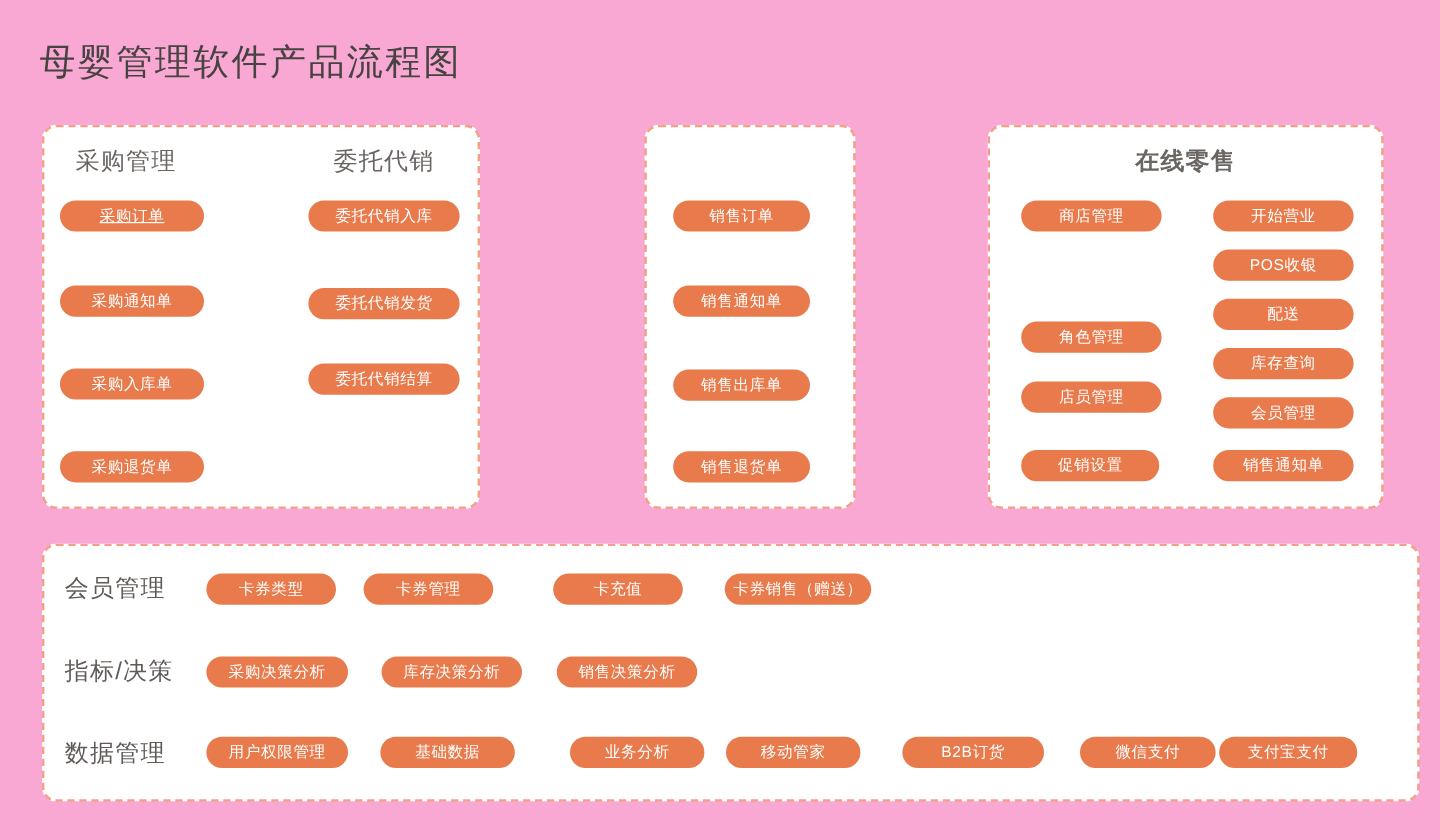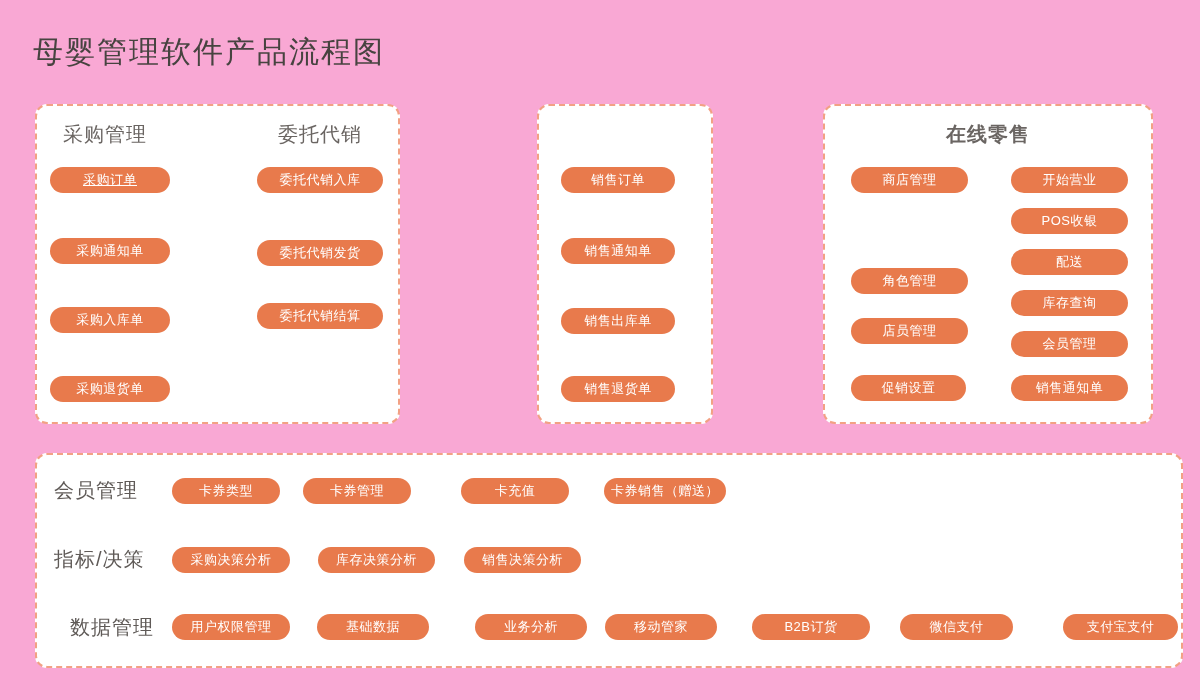--- a/index.html
+++ b/index.html
@@ -67,22 +67,22 @@
   <div class="pill" style="left:172px;top:478px;width:108px;">卡券类型</div>
   <div class="pill" style="left:303px;top:478px;width:108px;">卡券管理</div>
   <div class="pill" style="left:461px;top:478px;width:108px;text-align:center;">卡充值</div>
   <div class="pill" style="left:604px;top:478px;width:122px;">卡券销售（赠送）</div>
 
   <div class="row-label" style="left:54px;top:546px;">指标/决策</div>
   <div class="pill" style="left:172px;top:547px;width:118px;">采购决策分析</div>
   <div class="pill" style="left:318px;top:547px;width:117px;">库存决策分析</div>
   <div class="pill" style="left:464px;top:547px;width:117px;">销售决策分析</div>
 
-  <div class="row-label" style="left:70px;top:614px;">数据管理</div>
+  <div class="row-label" style="left:54px;top:614px;">数据管理</div>
   <div class="pill" style="left:172px;top:614px;width:118px;">用户权限管理</div>
   <div class="pill" style="left:317px;top:614px;width:112px;">基础数据</div>
   <div class="pill" style="left:475px;top:614px;width:112px;">业务分析</div>
   <div class="pill" style="left:605px;top:614px;width:112px;">移动管家</div>
   <div class="pill" style="left:752px;top:614px;width:118px;">B2B订货</div>
   <div class="pill" style="left:900px;top:614px;width:113px;">微信支付</div>
-  <div class="pill" style="left:1063px;top:614px;width:115px;">支付宝支付</div>
+  <div class="pill" style="left:1016px;top:614px;width:115px;">支付宝支付</div>
 
 </div>
 
 </body></html>

